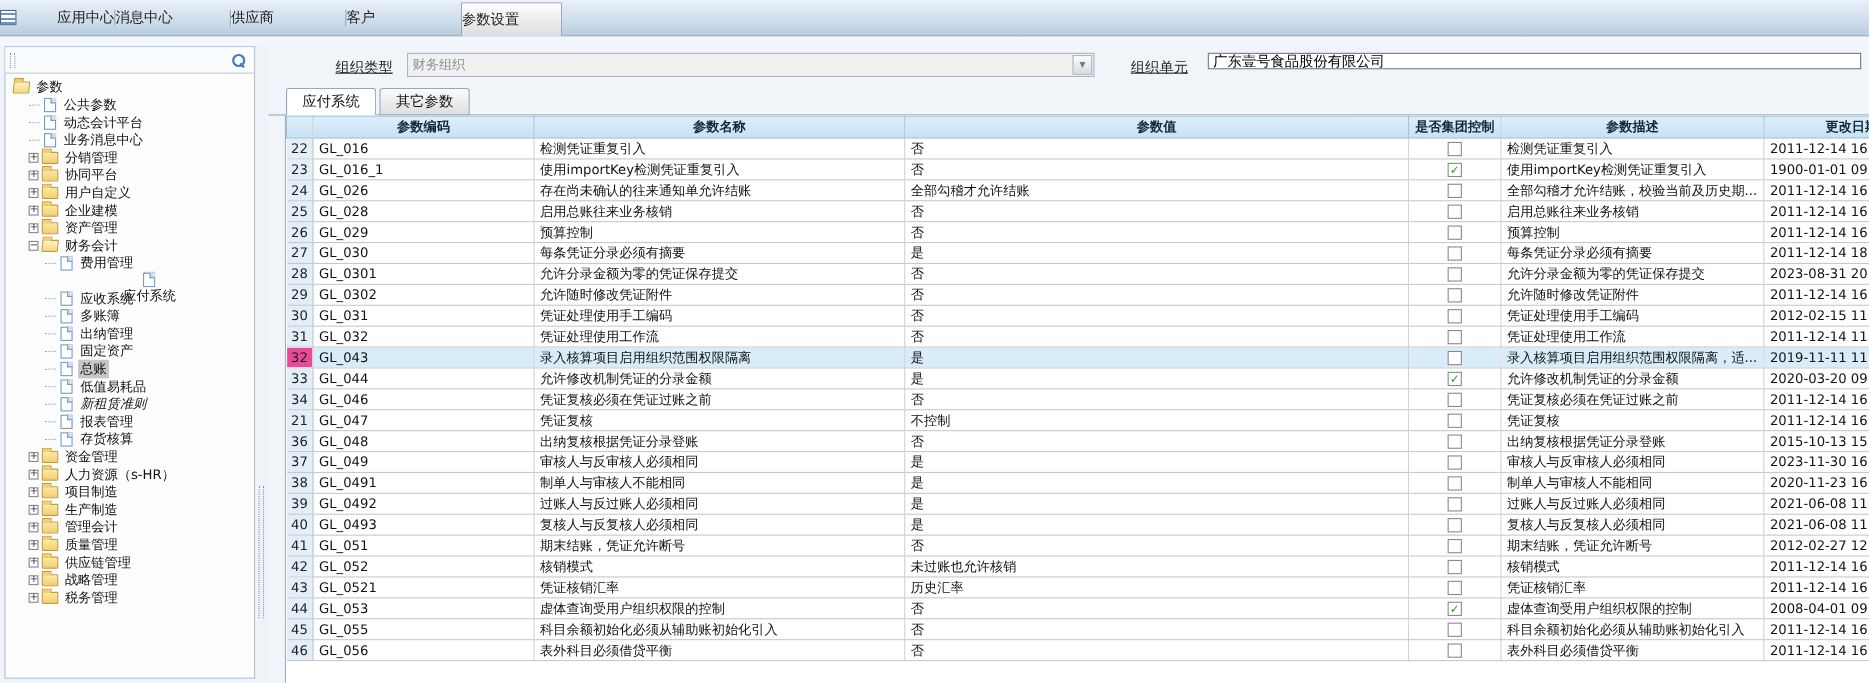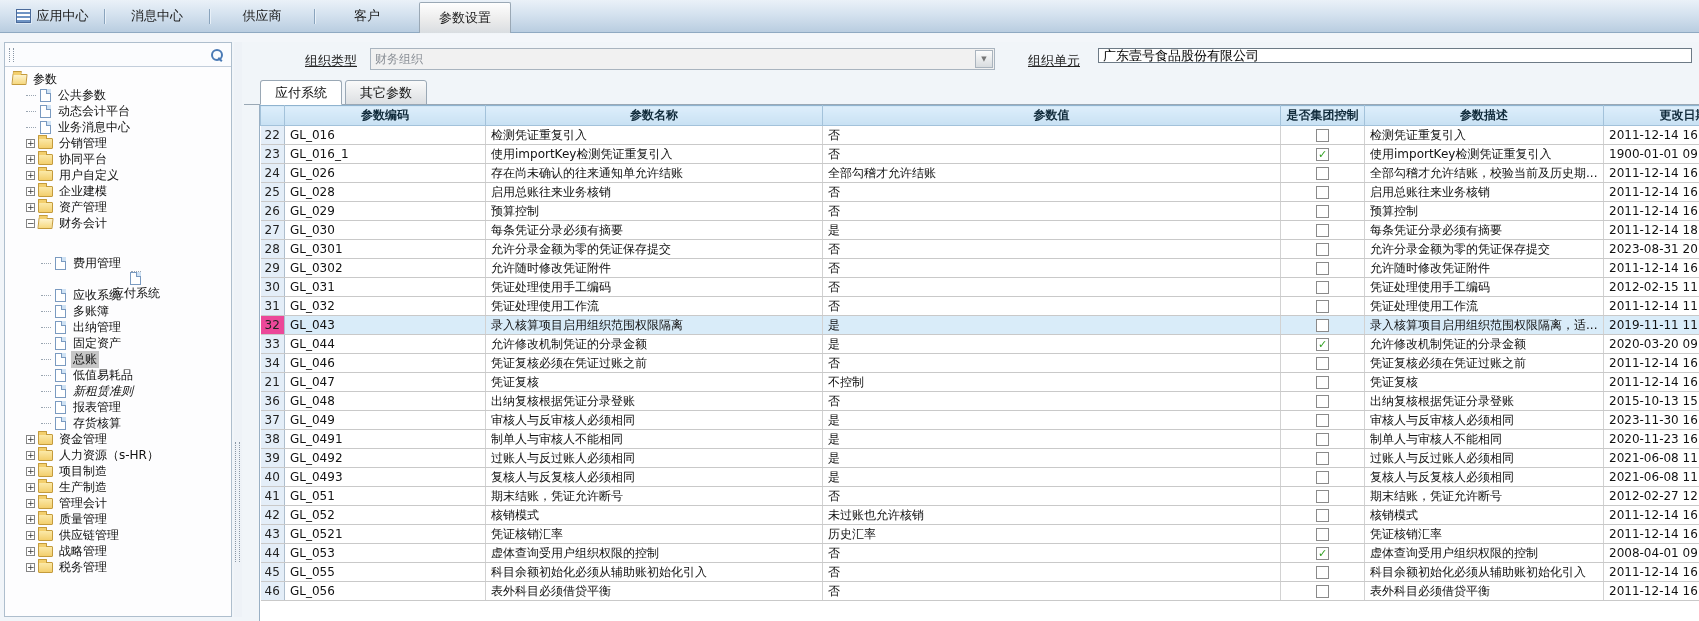--- a/index.html
+++ b/index.html
@@ -4,21 +4,21 @@
 <style>
   * { margin:0; padding:0; box-sizing:border-box; }
   html,body { width:1699px; height:621px; overflow:hidden;
     font-family:"DejaVu Sans","Liberation Sans",sans-serif; font-size:12px; color:#111;
     background:#f1f5f9; }
 
   
   .topbar { position:absolute; left:0; top:0; width:1699px; height:33px;
     background:linear-gradient(#eaf1f8,#d5e2ef 45%,#b9cde0); border-bottom:1px solid #8fa9c2;
     display:flex; align-items:center; }
-  .top-tab { display:flex; align-items:center; justify-content:center; gap:6px;
+  .top-tab { display:flex; align-items:center; justify-content:space-between; gap:6px;
     width:104px; height:33px; font-size:13px; color:#1c1c1c; cursor:default; }
   .top-sep { width:1px; height:15px; background:#8aa4bd; box-shadow:1px 0 0 #e8f0f8; }
   .top-tab.active { width:92px; height:31px; margin-top:2px;
     background:linear-gradient(#fefefe,#ececec 55%,#d9dde1);
     border:1px solid #9aa8b5; border-bottom:none; border-radius:2px 2px 0 0; }
   .appgrid-icon { width:15px; height:14px; border:1px solid #4a6a9a; background:
       repeating-linear-gradient(#ffffff 0 2px,#6f94c4 2px 4px); box-shadow:0 0 0 1px #dce8f4; }
   .substrip { position:absolute; left:0; top:34px; width:1699px; height:8px; background:#f3f6fa; }
 
   
@@ -175,21 +175,21 @@
       <div class="tree-item" style="padding-left: 21px;">
         <span class="toggle-box">+</span>
         <span class="icon-folder"></span>
         <span class="tree-label">资产管理</span>
       </div>
       <div class="tree-item" style="padding-left: 21px;">
         <span class="toggle-box">−</span>
         <span class="icon-folder-open"></span>
         <span class="tree-label">财务会计</span>
       </div>
-      <div class="tree-item" style="padding-left: 36px; margin-top: 24px;">
+      <div class="tree-item" style="padding-left: 36px;">
         <span class="stub"></span>
         <span class="icon-doc"></span>
         <span class="tree-label">费用管理</span>
       </div>
       <div class="tree-item" style="padding-left: 36px; flex-direction: column;">
         <span class="stub"></span>
         <span class="icon-doc"></span>
         <span class="tree-label">应付系统</span>
       </div>
       <div class="tree-item" style="padding-left: 36px;">

